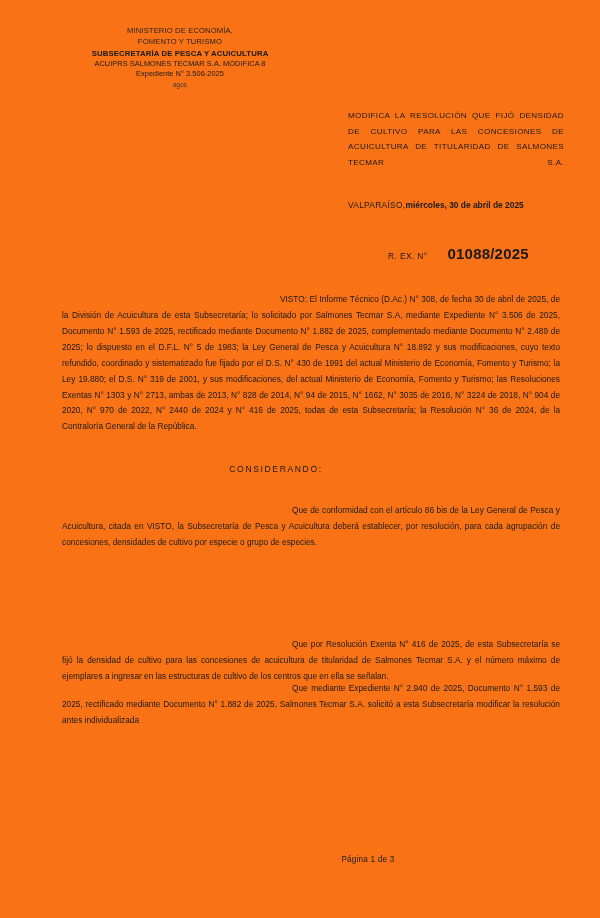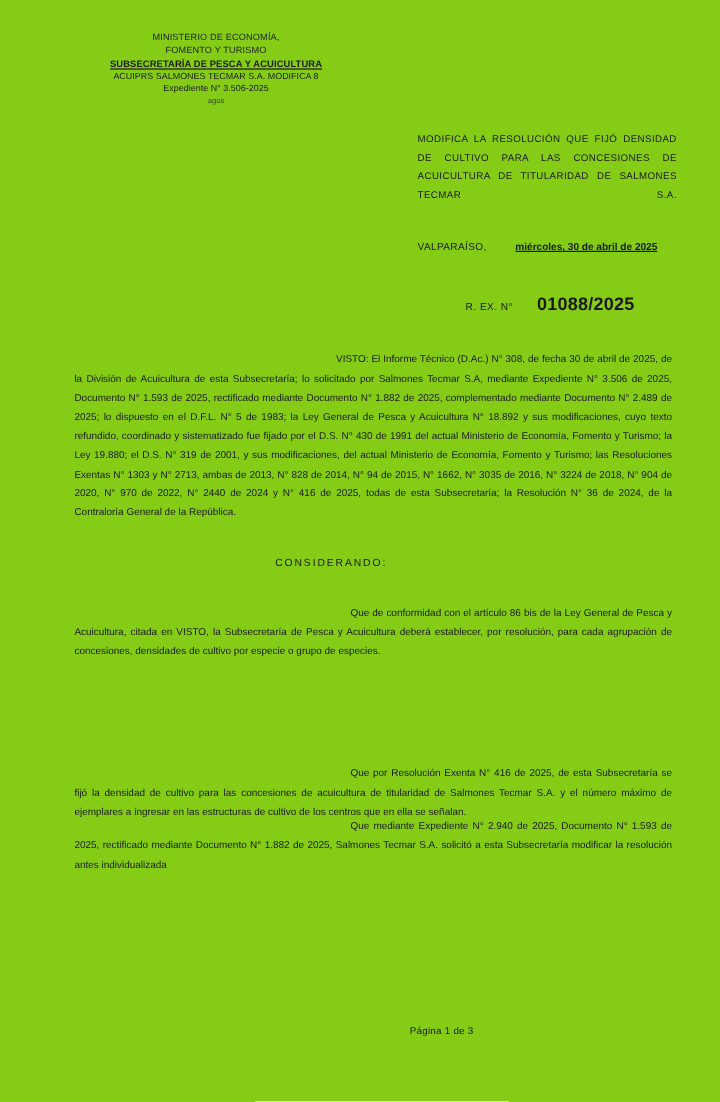--- a/index.html
+++ b/index.html
@@ -8,21 +8,21 @@
     background: #ffffff;
   }
   body {
     font-family: "Liberation Sans", sans-serif;
     color: #1a1a1a;
   }
   #page {
     position: relative;
     width: 600px;
     height: 918px;
-    background: #84cc16;
+    background: #f97316;
     overflow: hidden;
   }
 
   
   .letterhead {
     position: absolute;
     left: 40px;
     top: 26px;
     width: 280px;
     text-align: center;
@@ -30,21 +30,20 @@
   }
   .lh-line {
     font-size: 7.6px;
     letter-spacing: 0.15px;
     color: #1f1f1f;
     white-space: nowrap;
   }
   .lh-bold-underline {
     font-size: 7.8px;
     font-weight: bold;
-    text-decoration: underline;
     letter-spacing: 0.1px;
     white-space: nowrap;
   }
   .lh-sub {
     font-size: 7.4px;
     letter-spacing: 0.05px;
     white-space: nowrap;
   }
   .lh-tiny {
     font-size: 6.4px;
@@ -67,21 +66,21 @@
   
   .placedate {
     position: absolute;
     left: 348px;
     top: 200px;
     width: 216px;
     font-size: 8.4px;
     white-space: nowrap;
   }
   .placedate .city { letter-spacing: 0.3px; }
-  .placedate .date { font-weight: bold; margin-left: 24px; text-decoration: underline; }
+  .placedate .date { font-weight: bold; margin-left: 0; }
 
   
   .resnum {
     position: absolute;
     left: 348px;
     top: 245px;
     width: 216px;
     font-size: 8.4px;
     white-space: nowrap;
   }

